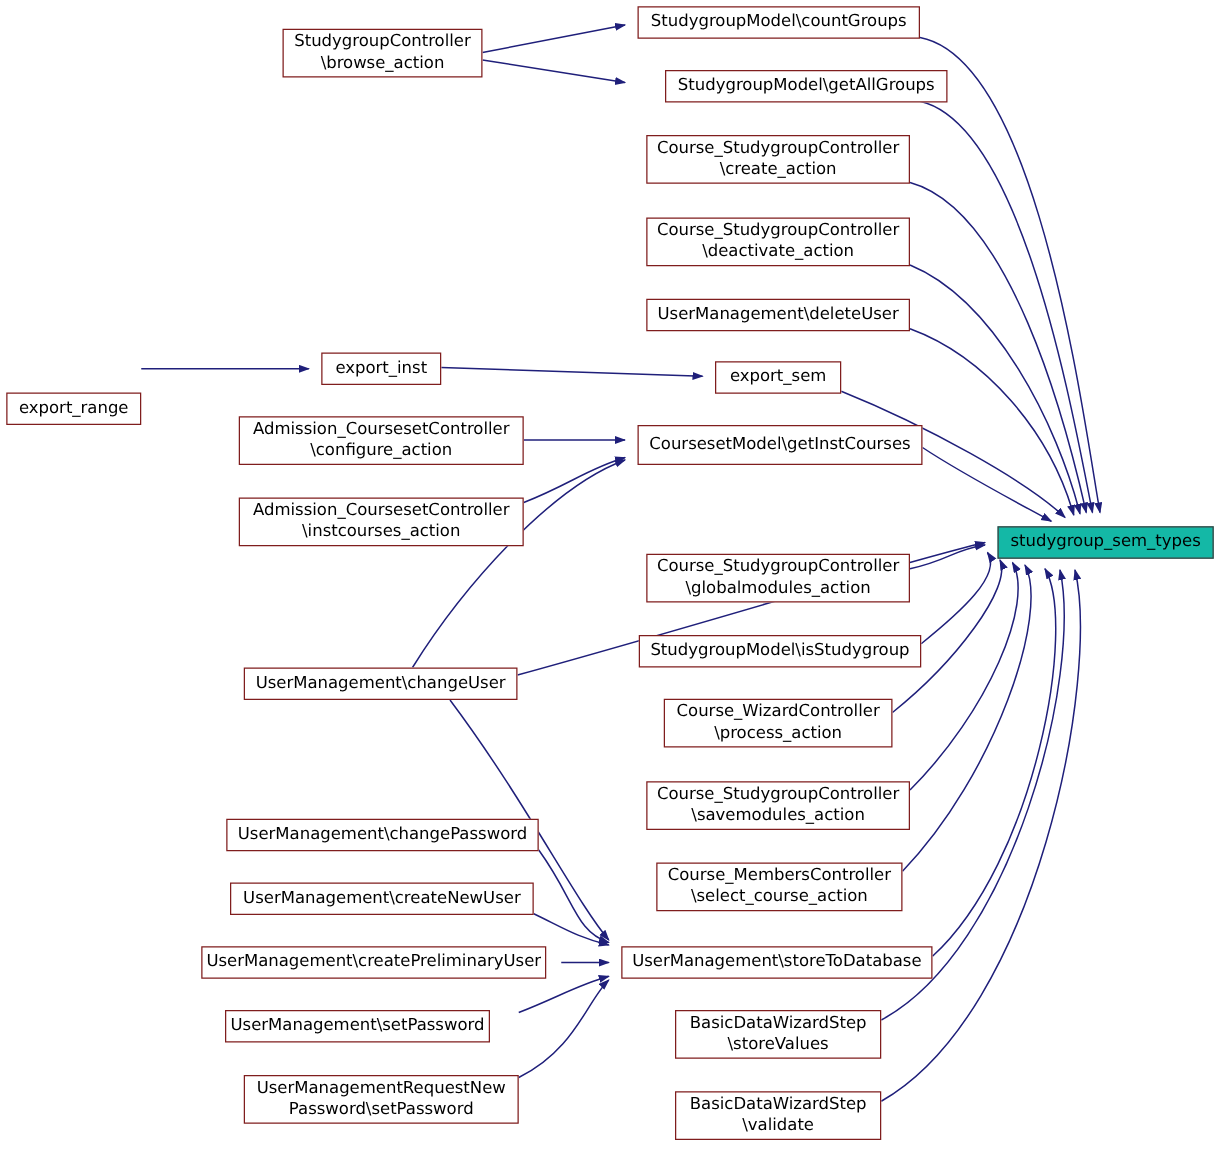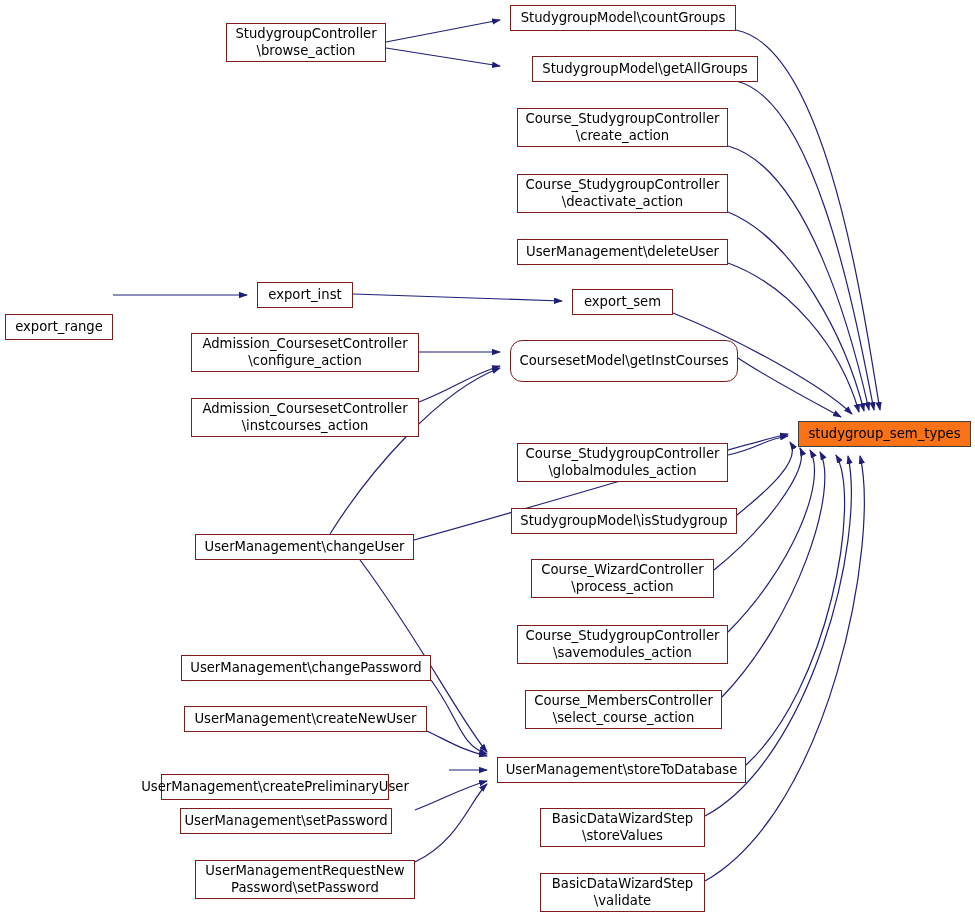--- a/index.html
+++ b/index.html
@@ -21,21 +21,21 @@
     justify-content:center;
     text-align:center;
     color:#000000;
     font-size:13.2px;
     line-height:16.5px;
     letter-spacing:0px;
     white-space:pre-line;
     z-index:5;
   }
   .node.highlight{
-    background:#f97316;
+    background:#14b8a6;
     border:1px solid #404040;
   }
   .node .lbl{display:block;padding:0 5px;}
 </style>
 </head>
 <body>
 
 <div id="canvas">
   <svg id="edges" viewBox="0 0 975 919">
     <defs>
@@ -83,37 +83,37 @@
       <div class="node" style="left: 517px; top: 108px; width: 211px; height: 39px;"><span class="lbl">Course_StudygroupController
 \create_action</span></div>
       <div class="node" style="left: 517px; top: 174px; width: 211px; height: 39px;"><span class="lbl">Course_StudygroupController
 \deactivate_action</span></div>
       <div class="node" style="left: 517px; top: 239px; width: 211px; height: 26px;"><span class="lbl">UserManagement\deleteUser</span></div>
       <div class="node" style="left: 5px; top: 282px; width: 108px; height: 26px; margin-top: 32px;"><span class="lbl">export_range</span></div>
       <div class="node" style="left: 257px; top: 282px; width: 96px; height: 26px;"><span class="lbl">export_inst</span></div>
       <div class="node" style="left: 572px; top: 289px; width: 101px; height: 26px;"><span class="lbl">export_sem</span></div>
       <div class="node" style="left: 191px; top: 333px; width: 228px; height: 39px;"><span class="lbl">Admission_CoursesetController
 \configure_action</span></div>
-      <div class="node" style="left: 510px; top: 340px; width: 228px; height: 42px; border-radius: 12px;"><span class="lbl">CoursesetModel\getInstCourses</span></div>
+      <div class="node" style="left: 510px; top: 340px; width: 228px; height: 32px;"><span class="lbl">CoursesetModel\getInstCourses</span></div>
       <div class="node" style="left: 191px; top: 398px; width: 228px; height: 39px;"><span class="lbl">Admission_CoursesetController
 \instcourses_action</span></div>
       <div class="node highlight" style="left: 798px; top: 421px; width: 173px; height: 26px;"><span class="lbl">studygroup_sem_types</span></div>
       <div class="node" style="left: 517px; top: 443px; width: 211px; height: 39px;"><span class="lbl">Course_StudygroupController
 \globalmodules_action</span></div>
       <div class="node" style="left: 511px; top: 508px; width: 226px; height: 26px;"><span class="lbl">StudygroupModel\isStudygroup</span></div>
       <div class="node" style="left: 195px; top: 534px; width: 219px; height: 26px;"><span class="lbl">UserManagement\changeUser</span></div>
       <div class="node" style="left: 531px; top: 559px; width: 183px; height: 39px;"><span class="lbl">Course_WizardController
 \process_action</span></div>
       <div class="node" style="left: 517px; top: 625px; width: 211px; height: 39px;"><span class="lbl">Course_StudygroupController
 \savemodules_action</span></div>
       <div class="node" style="left: 181px; top: 655px; width: 250px; height: 26px;"><span class="lbl">UserManagement\changePassword</span></div>
       <div class="node" style="left: 525px; top: 690px; width: 197px; height: 39px;"><span class="lbl">Course_MembersController
 \select_course_action</span></div>
       <div class="node" style="left: 184px; top: 706px; width: 243px; height: 26px;"><span class="lbl">UserManagement\createNewUser</span></div>
-      <div class="node" style="left: 161px; top: 757px; width: 228px; height: 26px; margin-top: 17px;"><span class="lbl">UserManagement\createPreliminaryUser</span></div>
+      <div class="node" style="left: 161px; top: 757px; width: 276px; height: 26px;"><span class="lbl">UserManagement\createPreliminaryUser</span></div>
       <div class="node" style="left: 497px; top: 757px; width: 249px; height: 26px;"><span class="lbl">UserManagement\storeToDatabase</span></div>
       <div class="node" style="left: 180px; top: 808px; width: 212px; height: 26px; justify-content: center;"><span class="lbl">UserManagement\setPassword</span></div>
       <div class="node" style="left: 540px; top: 808px; width: 165px; height: 39px;"><span class="lbl">BasicDataWizardStep
 \storeValues</span></div>
       <div class="node" style="left: 195px; top: 860px; width: 220px; height: 39px;"><span class="lbl">UserManagementRequestNew
 Password\setPassword</span></div>
       <div class="node" style="left: 540px; top: 873px; width: 165px; height: 39px;"><span class="lbl">BasicDataWizardStep
 \validate</span></div>
     </div>
 </div>

